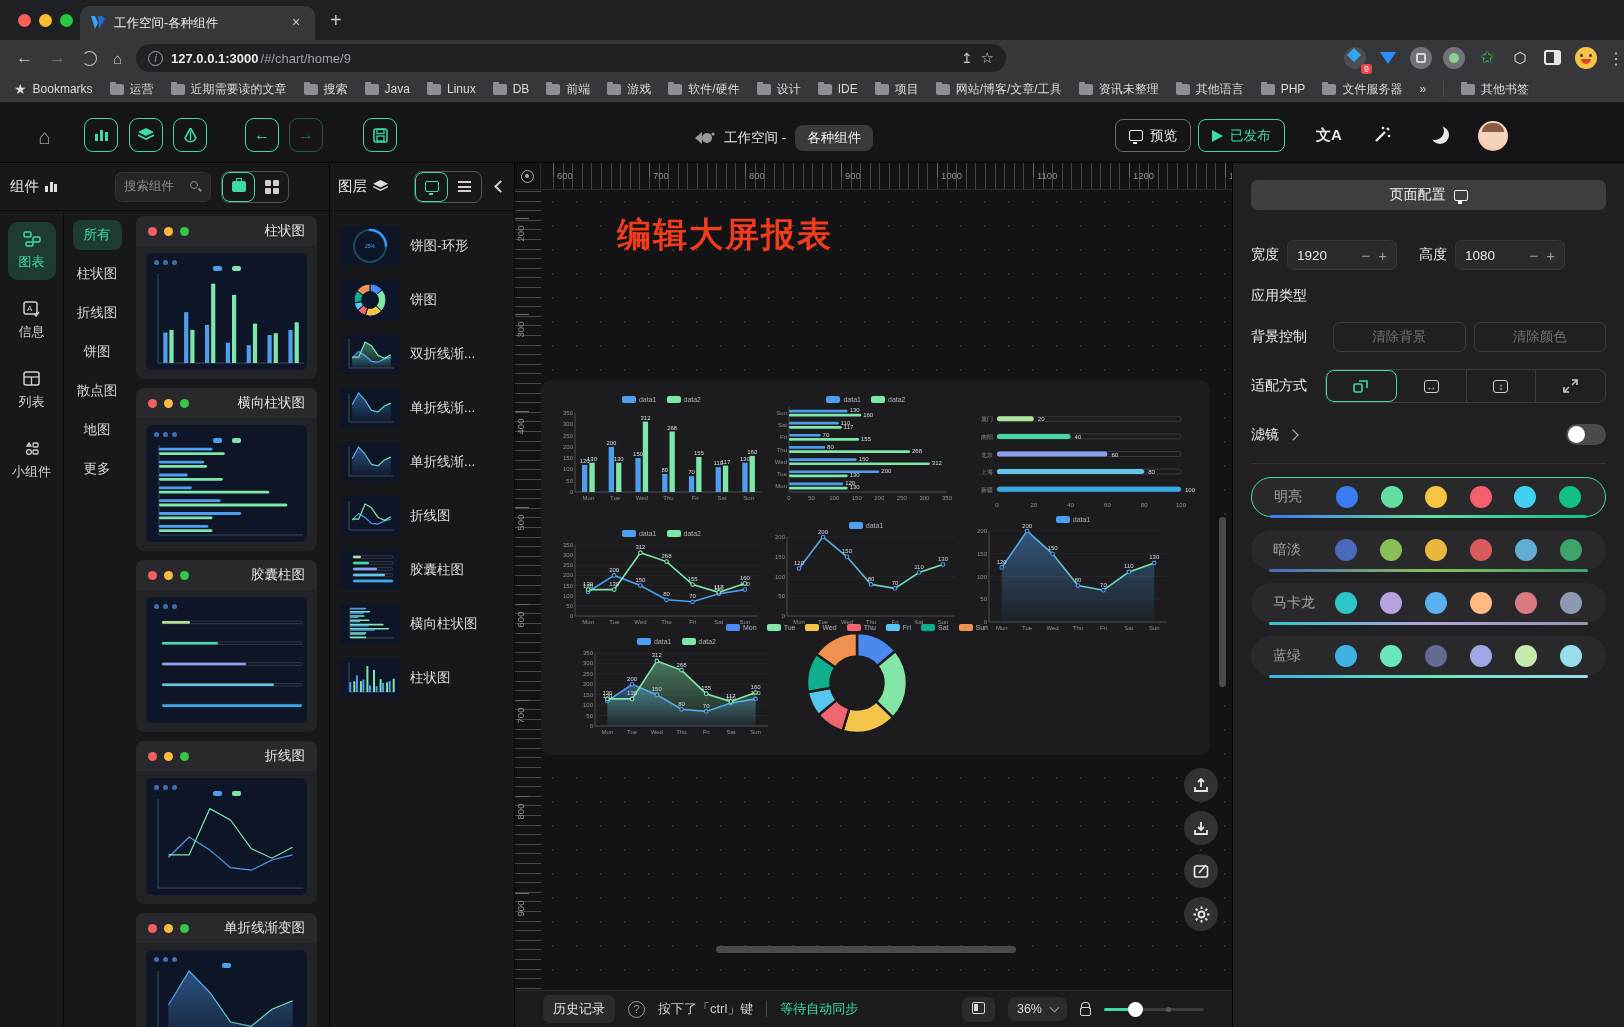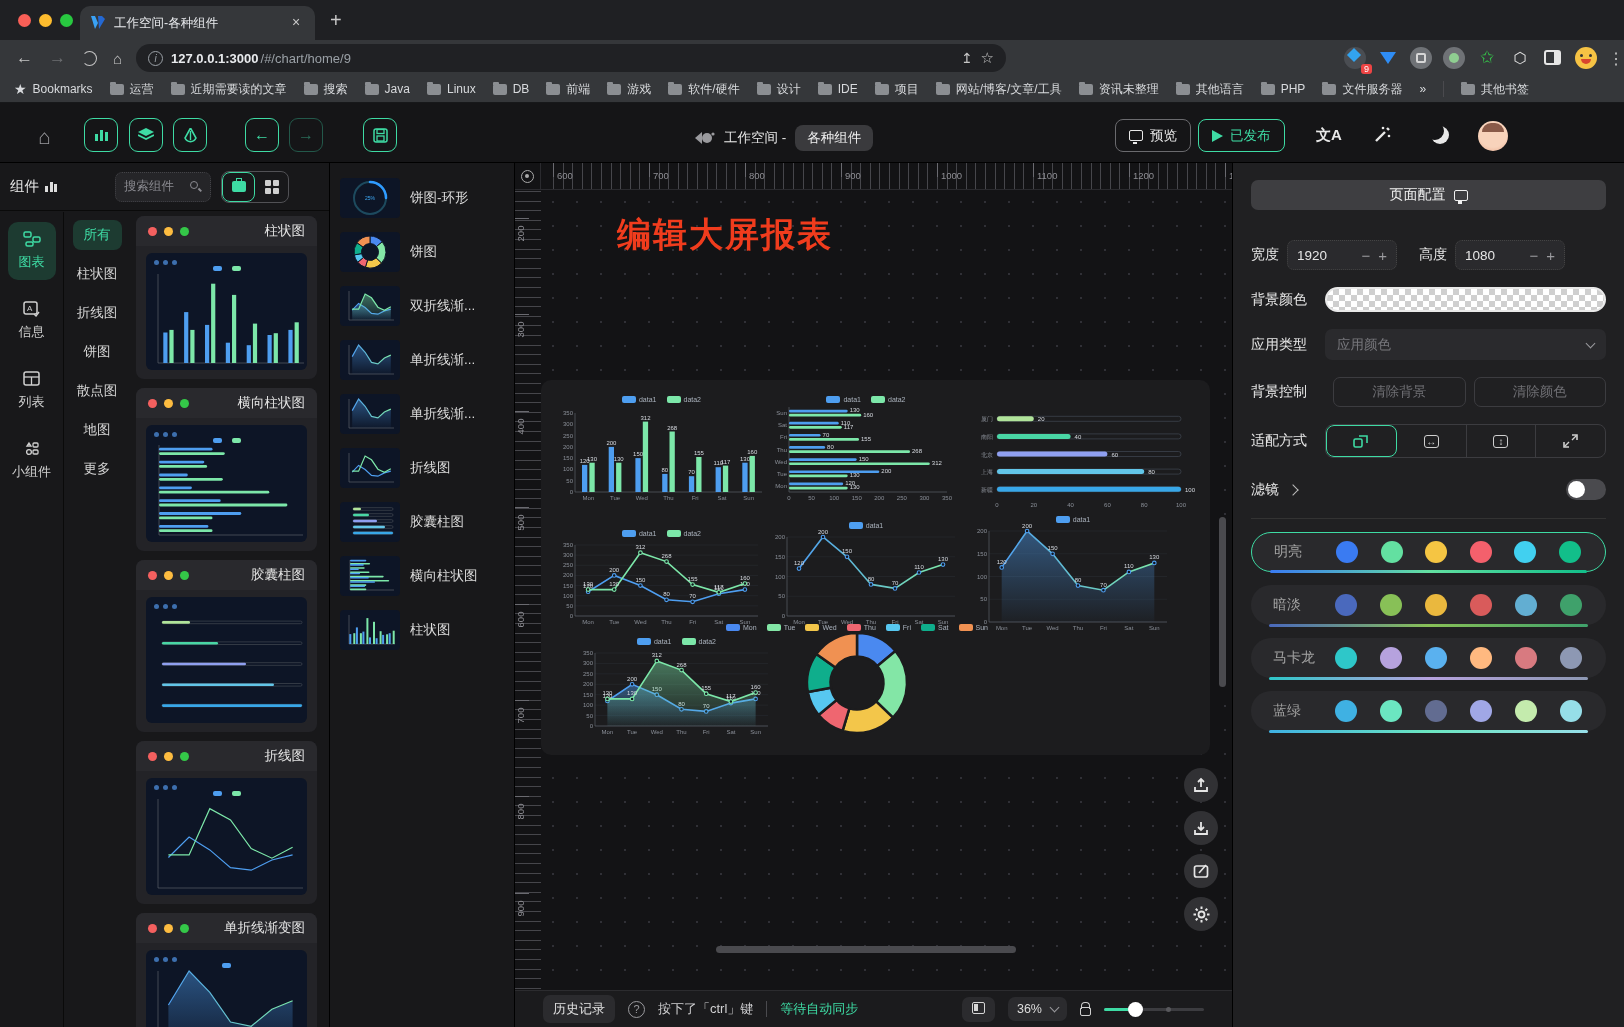--- a/index.html
+++ b/index.html
@@ -618,20 +618,42 @@
               <polygon points="16.4,37.0 37.1,3.0 57.8,24.3 78.5,54.0 99.2,58.3 119.9,41.2 140.6,32.8 140.6,88 16.4,88" fill="url(#a1)"></polygon>
               <polyline points="16.4,37.0 37.1,3.0 57.8,24.3 78.5,54.0 99.2,58.3 119.9,41.2 140.6,32.8" fill="none" stroke="url(#g0)" stroke-width="1.2"></polyline>
             </svg>
           </div>
         </div>
       </div>
     </div>
 </div>
 
 <div id="layerpanel">
+  <div id="lay-head">
+    <span class="panel-title">
+      <span>图层</span>
+      <svg width="15" height="13" viewBox="0 0 16 14">
+          <polygon points="8,0 16,4 8,8 0,4" fill="#ddd"></polygon>
+          <polyline points="0,7 8,11 16,7" fill="none" stroke="#ddd" stroke-width="1.5"></polyline>
+        </svg>
+    </span>
+    <div class="seg" style="margin-left:26px;">
+      <div class="on">
+          <span class="monitor" style="color:#3edba4;"></span>
+        </div>
+      <div>
+          <span style="display:flex;flex-direction:column;gap:2.5px;">
+            <i style="width:13px;height:2px;background:#cfcfcf;"></i>
+            <i style="width:13px;height:2px;background:#cfcfcf;"></i>
+            <i style="width:13px;height:2px;background:#cfcfcf;"></i>
+          </span>
+        </div>
+    </div>
+    <span class="chev-left" style="margin-left:14px;"></span>
+  </div>
   <div id="layer-list" style="padding-top:8px;">
       <div class="layer-item">
         <span class="thumb">
           <svg width="54" height="36" viewBox="0 0 54 36" style="display:block">
             <circle cx="27" cy="18" r="16" fill="none" stroke="#1d4a5e" stroke-width="2"></circle>
             <circle cx="27" cy="18" r="16" fill="none" stroke="#2f9bff" stroke-width="2.5" stroke-linecap="round" pathLength="100" stroke-dasharray="25 75" transform="rotate(-90 27 18)"></circle>
             <text x="27" y="20" text-anchor="middle" style="font-size:5px;fill:#3da8f5;">25%</text>
           </svg>
         </span>
         <span class="layer-label">饼图-环形</span>
@@ -1341,29 +1363,21 @@
         <span class="mp">+</span>
       </span>
     <span class="flabel" style="margin-left:14px;">高度</span>
     <span class="numbox" style="width:110px;">
         <span>1080</span>
         <span class="mp" style="margin-left:auto;">−</span>
         <span class="mp">+</span>
       </span>
   </div>
   <div class="cfgrow">
-    <span class="flabel">背景颜色</span>
-    <span id="bgswatch"></span>
-  </div>
-  <div class="cfgrow">
     <span class="flabel">应用类型</span>
-    <span id="applysel">
-        <span>应用颜色</span>
-        <span class="chev-down"></span>
-      </span>
   </div>
   <div class="cfgrow" style="gap:8px;">
     <span class="flabel">背景控制</span>
     <span class="clrbtn">清除背景</span>
     <span class="clrbtn">清除颜色</span>
   </div>
   <div class="cfgrow">
     <span class="flabel">适配方式</span>
     <div id="fitseg">
       <div class="on">

